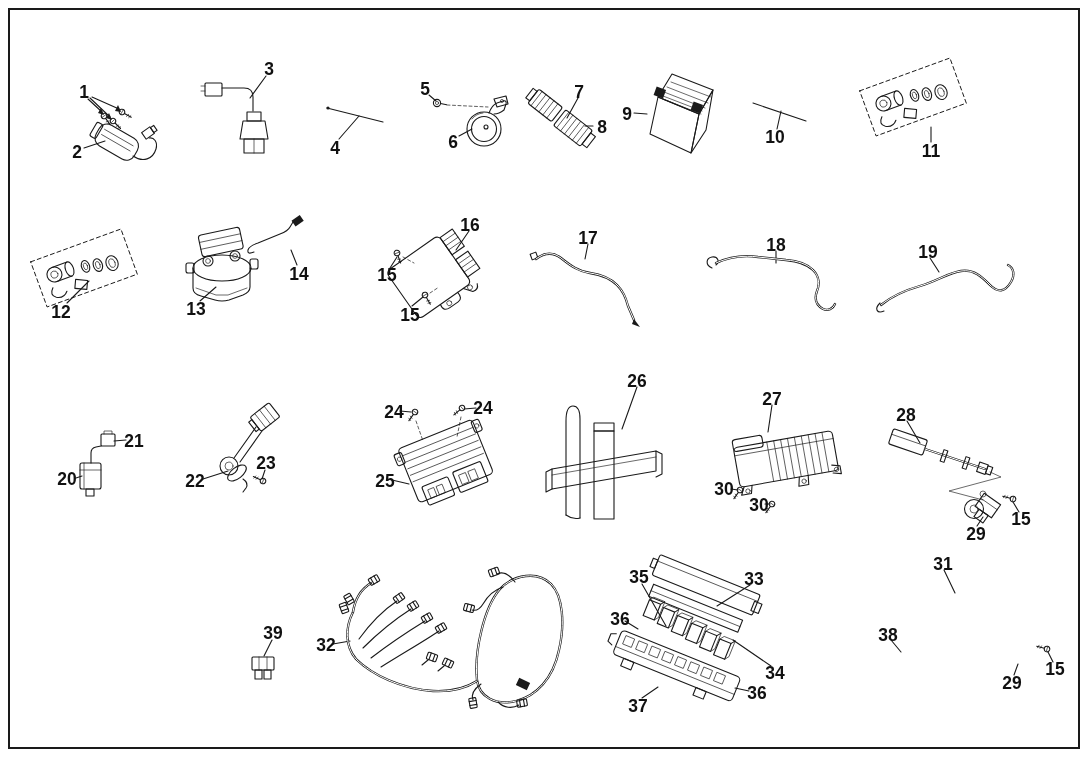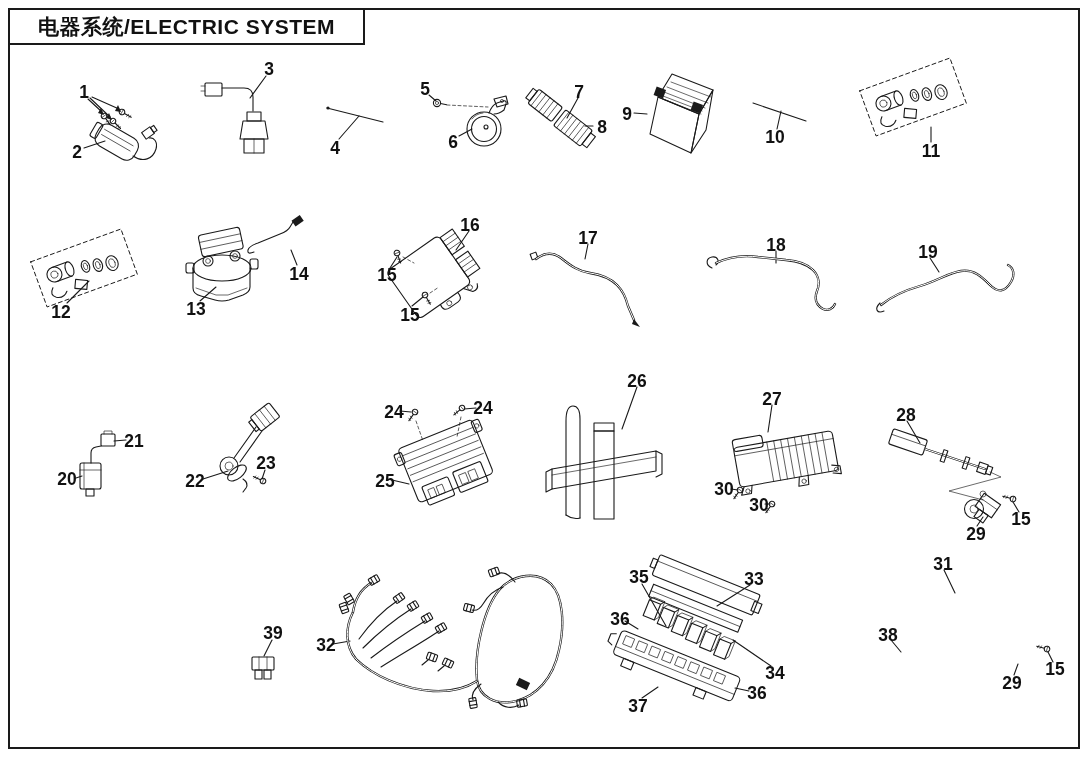--- a/index.html
+++ b/index.html
@@ -21,23 +21,20 @@
   svg .lead{stroke-width:0.95;}
   svg text{fill:#111;stroke:none;}
   .co{position:absolute;transform:translate(-50%,-50%) scale(0.92,1);font-size:19px;font-weight:bold;
       color:#111;line-height:1;white-space:nowrap;}
 </style>
 </head>
 <body>
 
 <div class="page">
   <div class="border"></div>
-  <div class="title-box">
-    <span>电器系统/ELECTRIC SYSTEM</span>
-  </div>
 
   <svg class="canvas" width="1090" height="760" viewBox="0 0 1090 760">
 
     <defs>
       <g id="scr">
         <circle cx="0" cy="0" r="2.8"></circle>
         <path d="M-1.4,1.4 L1.4,-1.4" class="thin"></path>
         <path d="M2,2 l5.5,5.5" stroke-width="2.4"></path>
         <path d="M3.2,5.4 l2.6,-1.4 M5,7.2 l2.6,-1.4" class="thin"></path>
       </g>

